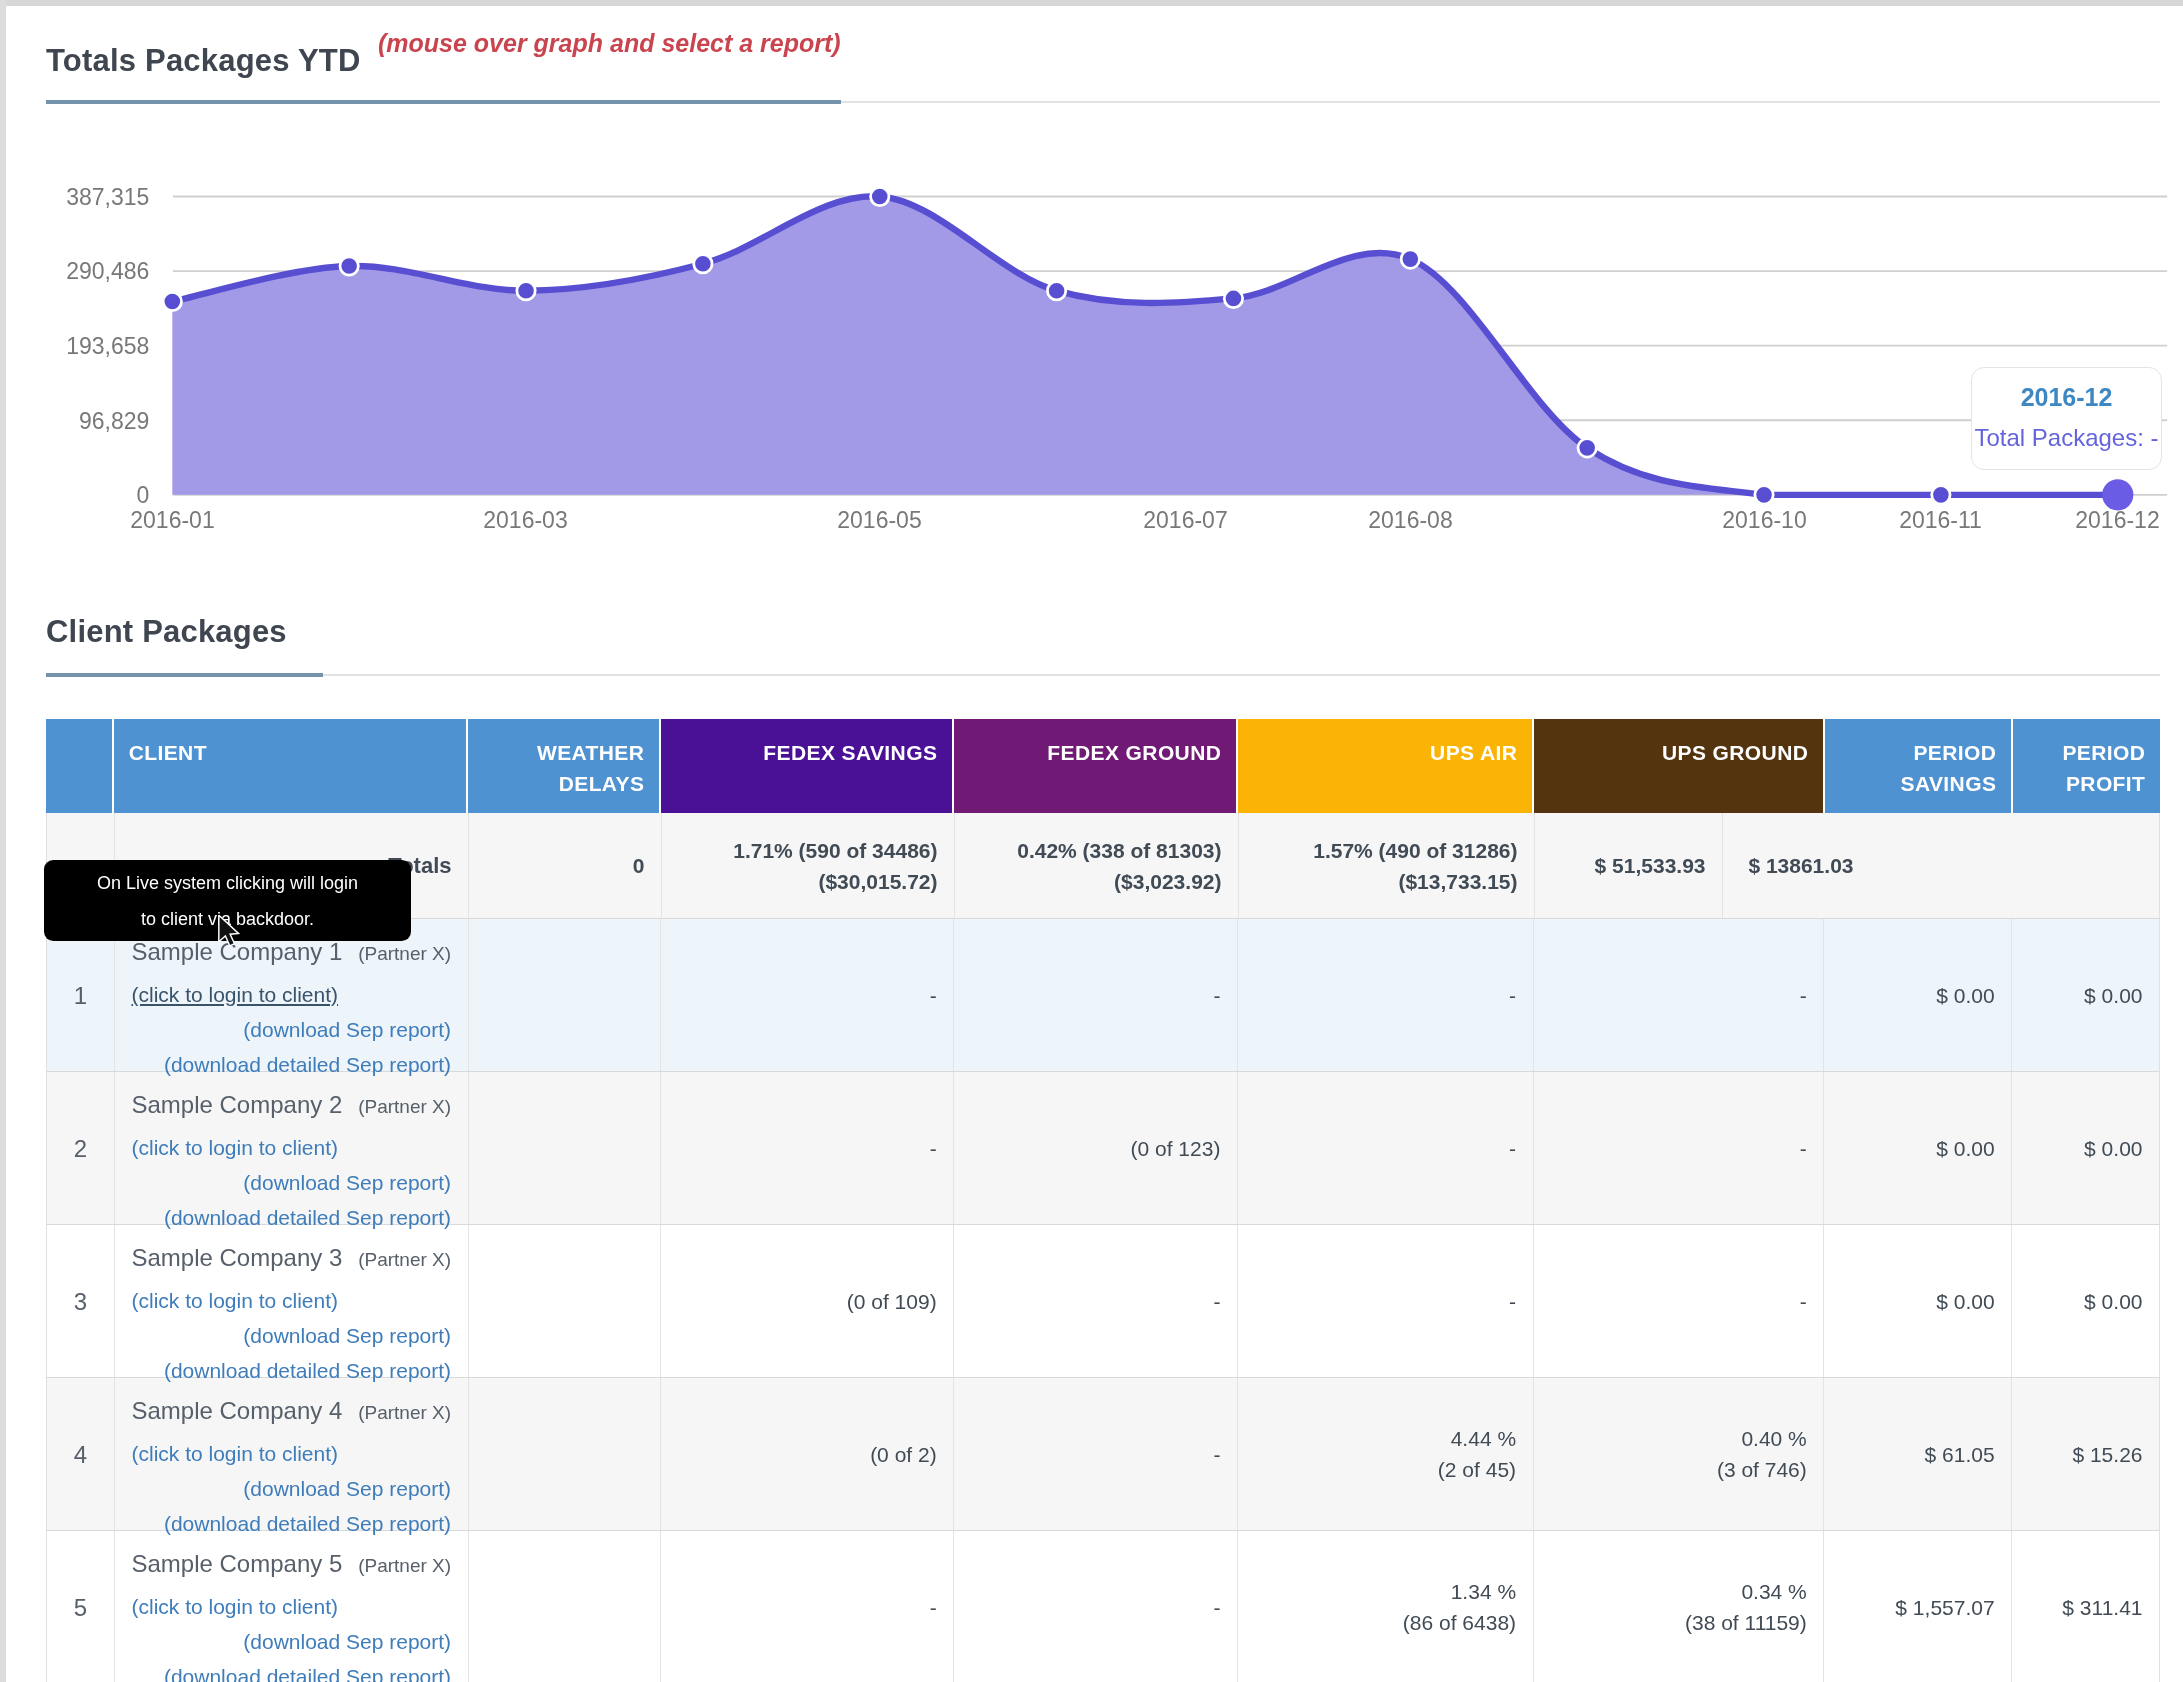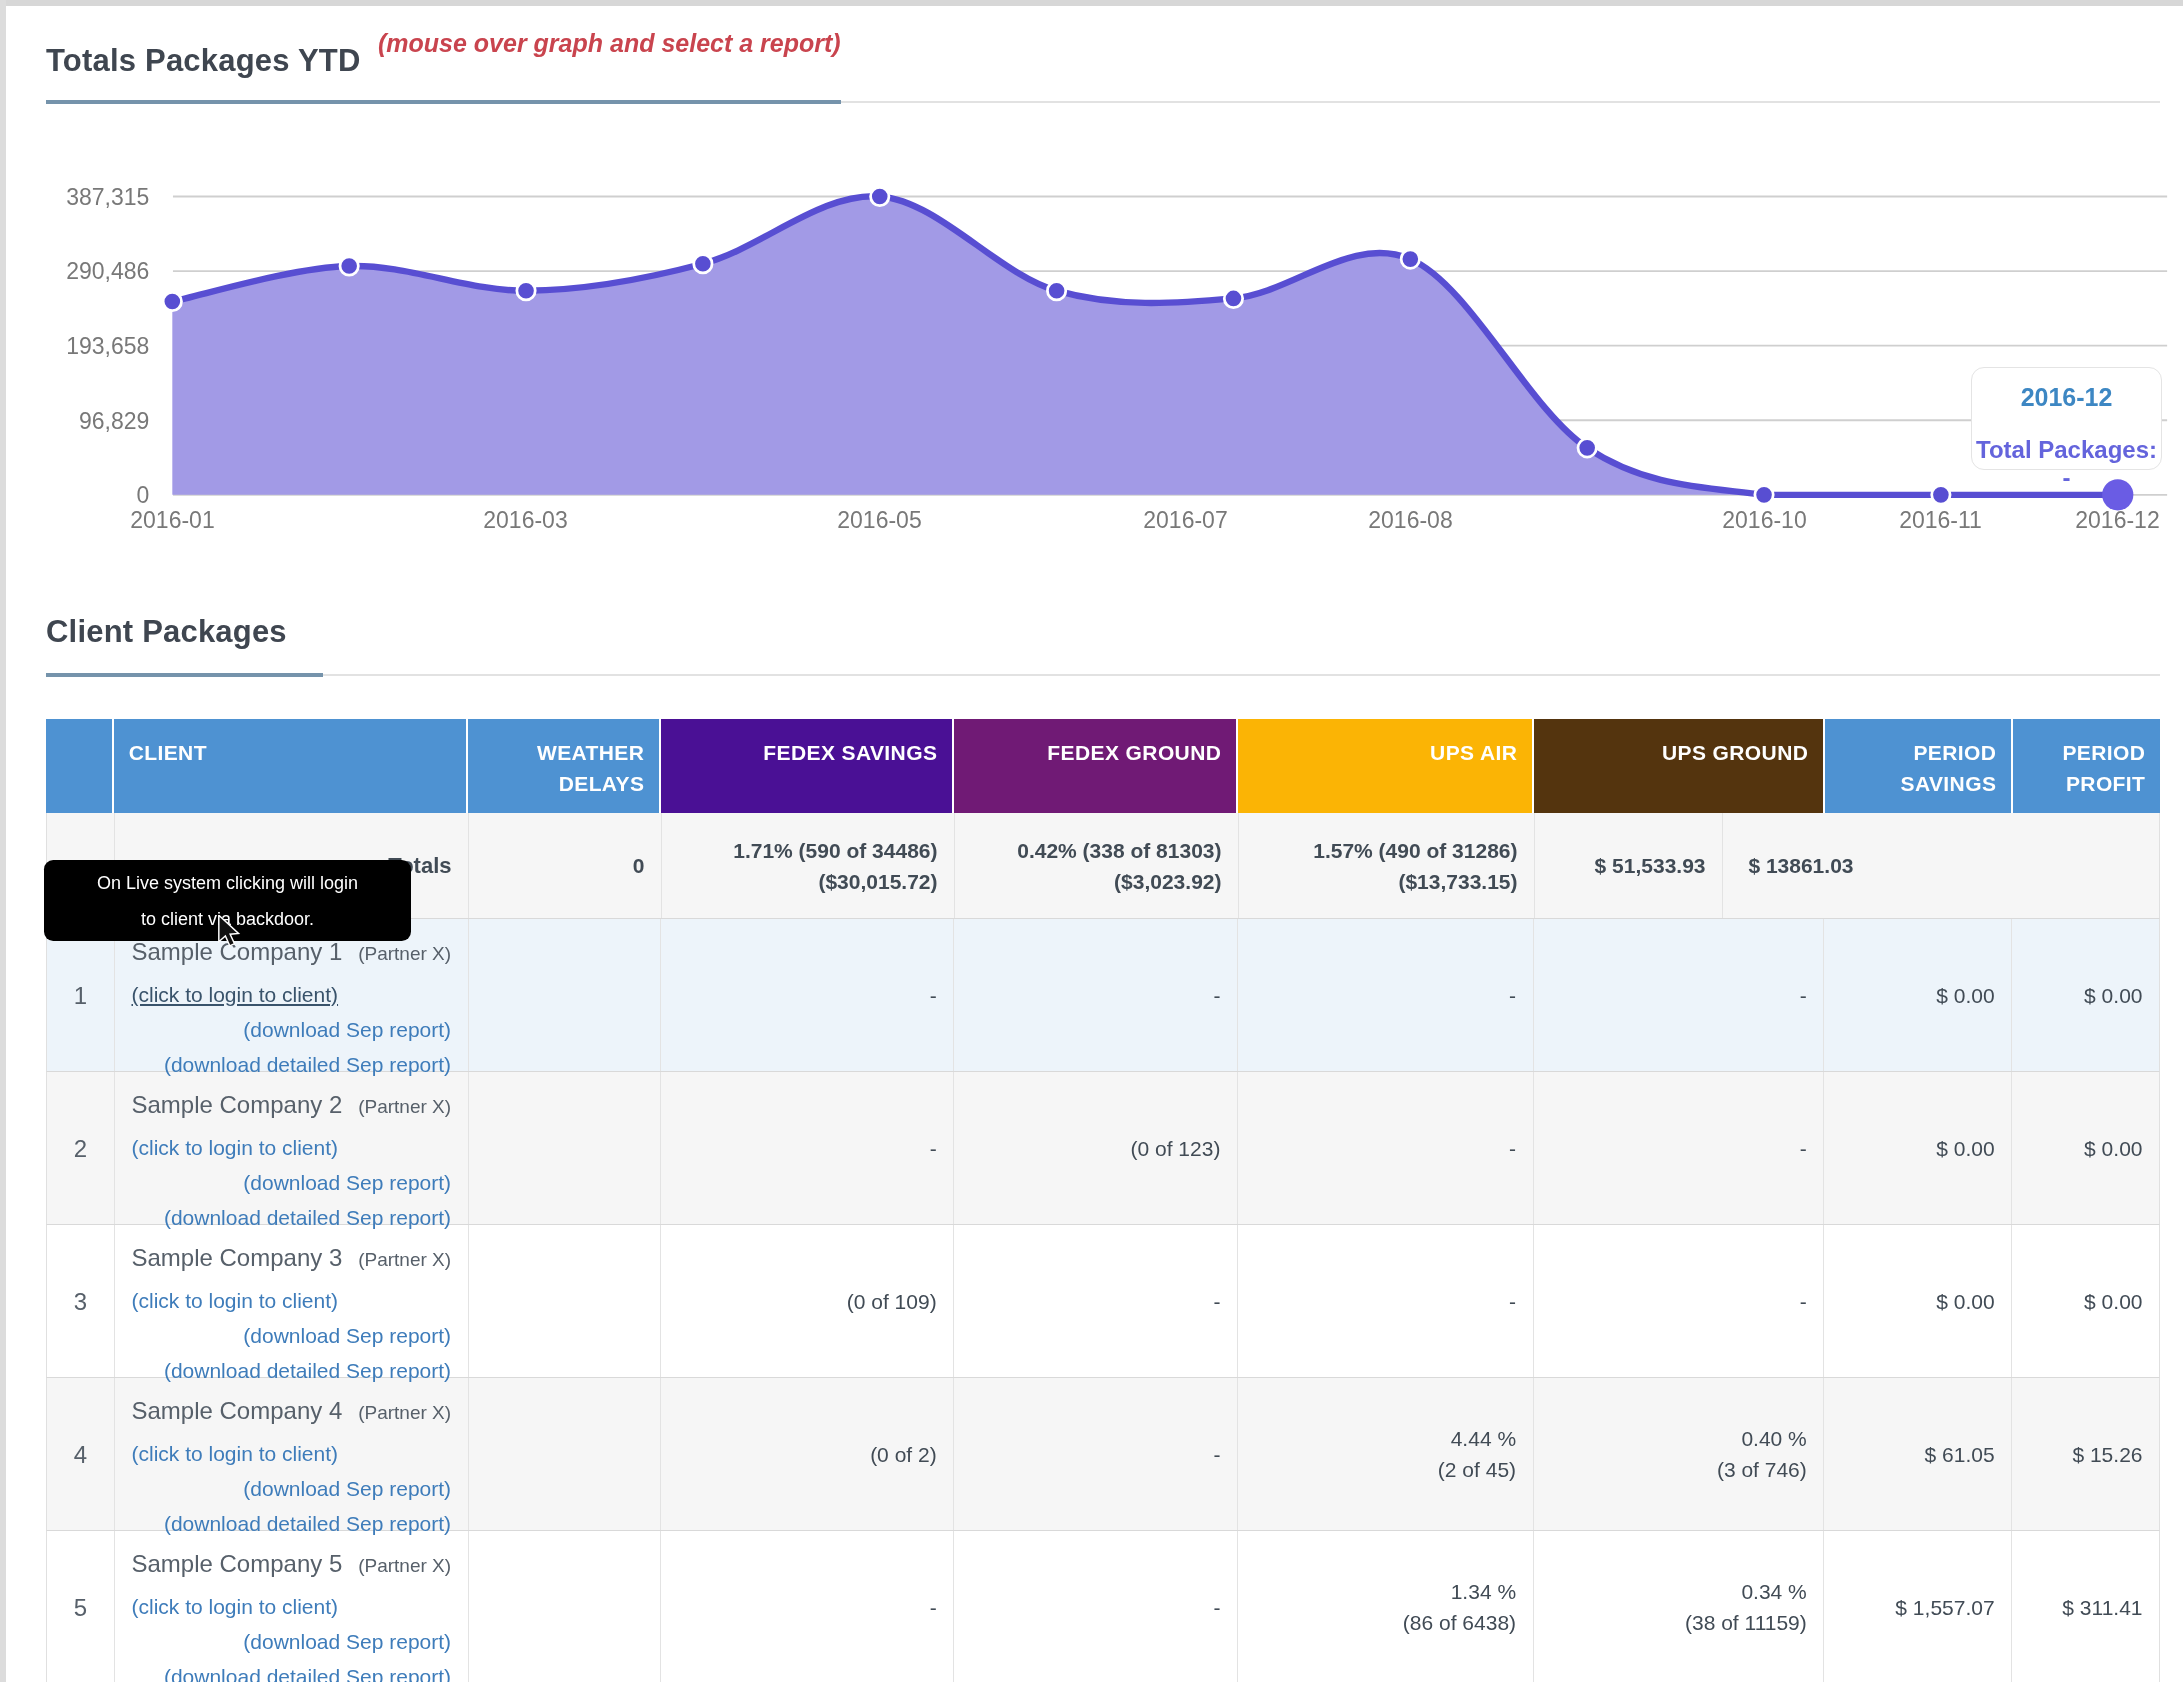--- a/index.html
+++ b/index.html
@@ -18,21 +18,21 @@
   #title2{left:46px;top:588px;}
   #rule2-gray{left:46px;top:674px;width:2114px;}
   #rule2-blue{left:46px;top:673px;width:277px;}
 
   #chart-svg{position:absolute;left:0;top:0;width:2184px;height:1682px;pointer-events:none;}
   .ylabel{position:absolute;left:18.4px;width:131px;text-align:right;font-size:23px;color:#787878;}
   .xlabel{position:absolute;width:147px;text-align:center;font-size:23px;color:#787878;top:507px;}
   .chart-tooltip{position:absolute;left:1971px;top:367px;width:191px;height:103px;background:#ffffff;
       border:1.8px solid #e4e4e4;border-radius:13px;box-sizing:border-box;text-align:center;z-index:5;}
   .chart-tooltip .tt-title{margin-top:14.7px;font-size:25px;font-weight:bold;color:#3d87c3;}
-  .chart-tooltip .tt-text{margin-top:24px;font-size:24px;color:#6464dc;font-weight:bold;}
+  .chart-tooltip .tt-text{margin-top:12px;font-size:24px;color:#6464dc;}
 
   #client-table{position:absolute;left:46px;top:719px;width:2114px;}
   .trow{display:flex;width:2114px;box-sizing:border-box;}
   .hrow .cell{box-sizing:border-box;color:#fff;font-weight:bold;font-size:21px;letter-spacing:0.4px;
       padding:18.4px 14.7px 0 14.7px;line-height:31px;white-space:pre-line;height:94px;}
   .hrow .cell{border-right:2.8px solid #ffffff;}
   .hrow .cell:last-child{border-right:none;}
   .brow{background:#fff;border-left:0.9px solid #e0e0e0;border-right:0.9px solid #e0e0e0;}
   .brow.striped{background:#f6f6f6;}
   .brow.hover{background:#edf4fa;}

